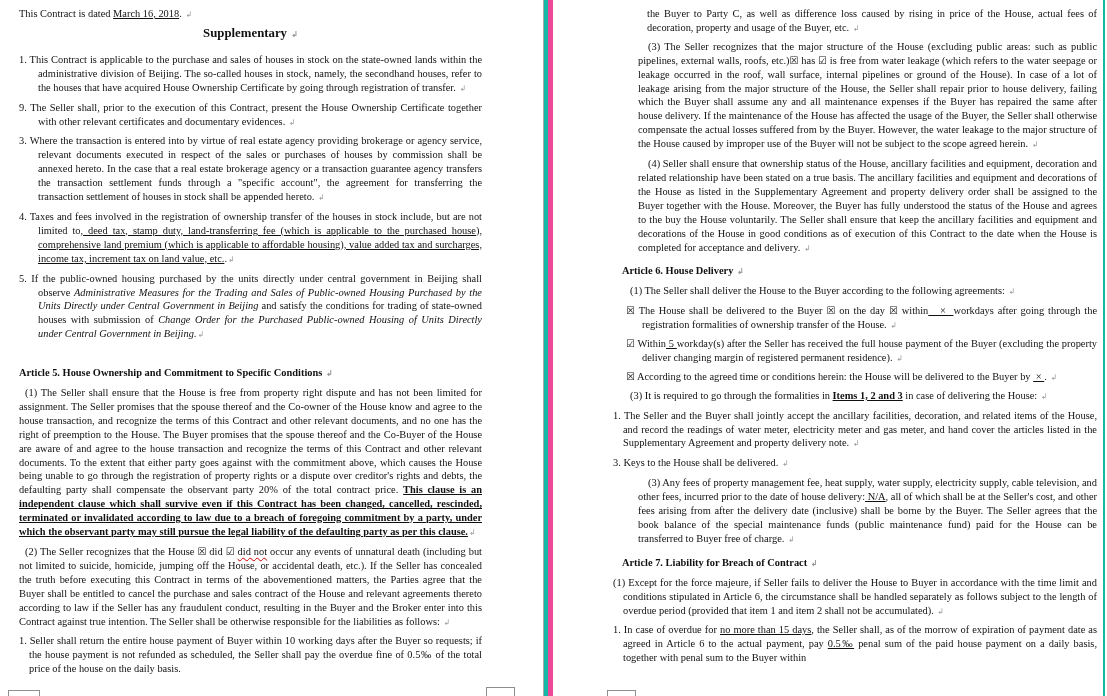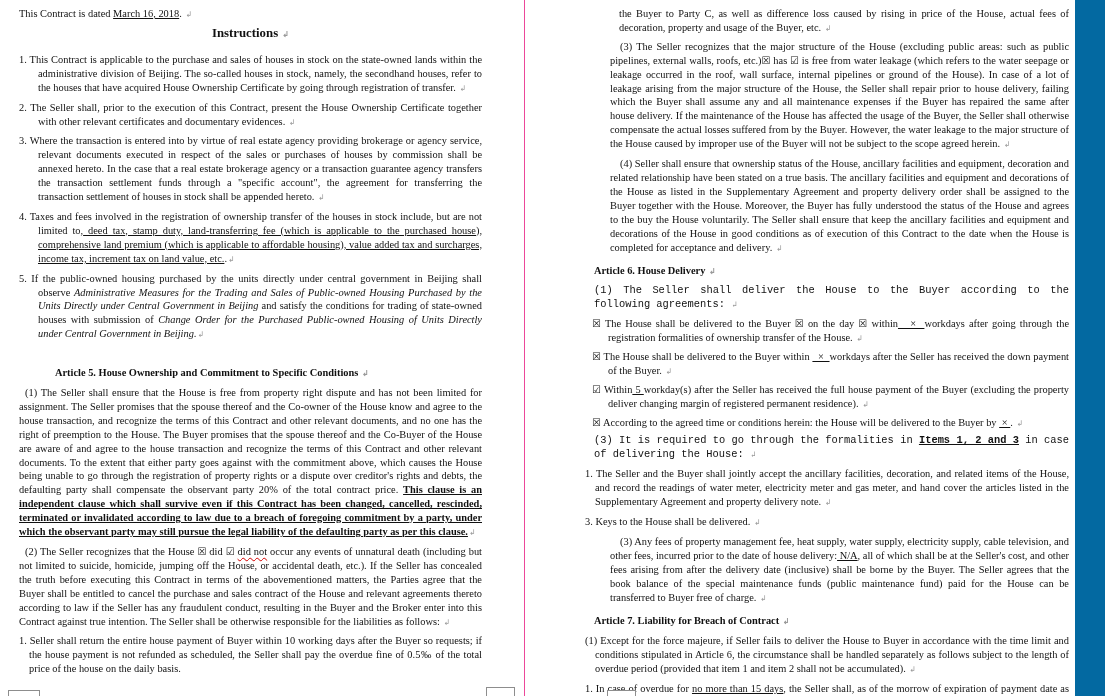--- a/index.html
+++ b/index.html
@@ -1,37 +1,37 @@
 <!DOCTYPE html>
 <html><head>
 <meta charset="utf-8">
 <style>
   html,body { margin:0; padding:0; }
   .screen {
     position:relative; width:1105px; height:696px;
-    background:#0369a1; overflow:hidden;
+    background:#14b8a6; overflow:hidden;
     font-family:"Liberation Serif", serif; color:#111;
   }
   .page { position:absolute; top:0; height:696px; background:#fff; overflow:hidden; }
   .page-left  { left:0;    width:543px; border-right:1px solid #a9a9a9; }
-  .page-right { left:524px; width:550px; border-left:1px solid #ec4899; }
+  .page-right { left:548px; width:550px; border-left:5px solid #ec4899; }
   .lp-in { margin-left:19px; width:463px; padding-top:7px; }
   .rp-in { margin-left:61px; width:483px; padding-top:7px; }
 
   .blk { font-size:10.4px; line-height:13.9px; text-align:justify; margin:0 0 5px 0; }
   .doc-title { font-size:13.5px; line-height:18px; font-weight:bold; text-align:center; text-indent:0; margin:6px 0 4px 0; }
   .doc-subtitle { font-size:12.8px; line-height:16px; font-weight:bold; text-align:center; margin:0 0 10px 0; }
   .h { font-weight:bold; margin:9px 0 5px 0; }
   .intro { margin-bottom:3px; }
   .instr { padding-left:19px; text-indent:-19px; }
   .li { padding-left:10px; text-indent:-10px; }
   .p  { text-indent:6px; }
   .cont { margin-left:33px; margin-bottom:4px; }
-  .p0 { margin-left:8px;font-family:Liberation Mono, monospace; }
-  .cb { margin-left:6px; padding-left:16px; text-indent:-16px; margin-bottom:4px; }
+  .p0 { margin-left:16px; }
+  .cb { margin-left:12px; padding-left:16px; text-indent:-16px; margin-bottom:4px; }
   .page-right .p { margin-left:24px; text-indent:10px; }
   .page-right .h { margin-left:8px; }
   .page-right .li { margin-left:-1px; }
 
   .seg-u  { text-decoration:underline; }
   .seg-i  { font-style:italic; }
   .seg-bu { font-weight:bold; text-decoration:underline; }
   .seg-wavy { text-decoration-line:underline; text-decoration-style:wavy; text-decoration-color:#d40000; text-decoration-thickness:1px; text-underline-offset:2px; }
   .seg-cbx, .seg-cbv { font-family:"DejaVu Sans", "Liberation Serif", serif; font-size:10px; }
   .pmark { color:#999; font-size:8px; margin-left:1px; }
@@ -41,41 +41,40 @@
   .stub-b { left:486px; top:687px; width:27px; height:12px; }
   .stub-c { left:607px; top:690px; width:27px; height:10px; }
 </style>
 </head>
 <body>
 
 <div class="screen">
   <div class="page page-left">
     <div class="lp-in" id="left-col">
         <div class="blk intro"><span class="seg">This Contract is dated </span><span class="seg seg-u">March 16, 2018</span><span class="seg">. </span><span class="pmark">↲</span></div>
-        <div class="blk doc-subtitle"><span class="seg">Instructions </span><span class="pmark">↲</span></div>
+        <div class="blk doc-subtitle"><span class="seg">Supplementary </span><span class="pmark">↲</span></div>
         <div class="blk instr"><span class="seg">1. This Contract is applicable to the purchase and sales of houses in stock on the state-owned lands within the administrative division of Beijing. The so-called houses in stock, namely, the secondhand houses, refer to the houses that have acquired House Ownership Certificate by going through registration of transfer. </span><span class="pmark">↲</span></div>
-        <div class="blk instr"><span class="seg">2. The Seller shall, prior to the execution of this Contract, present the House Ownership Certificate together with other relevant certificates and documentary evidences. </span><span class="pmark">↲</span></div>
+        <div class="blk instr"><span class="seg">9. The Seller shall, prior to the execution of this Contract, present the House Ownership Certificate together with other relevant certificates and documentary evidences. </span><span class="pmark">↲</span></div>
         <div class="blk instr"><span class="seg">3. Where the transaction is entered into by virtue of real estate agency providing brokerage or agency service, relevant documents executed in respect of the sales or purchases of houses by commission shall be annexed hereto. In the case that a real estate brokerage agency or a transaction guarantee agency transfers the transaction settlement funds through a "specific account", the agreement for transferring the transaction settlement of houses in stock shall be appended hereto. </span><span class="pmark">↲</span></div>
         <div class="blk instr"><span class="seg">4. Taxes and fees involved in the registration of ownership transfer of the houses in stock include, but are not limited to,</span><span class="seg seg-u"> deed tax, stamp duty, land-transferring fee (which is applicable to the purchased house), comprehensive land premium (which is applicable to affordable housing), value added tax and surcharges, income tax, increment tax on land value, etc.</span><span class="seg">.</span><span class="pmark">↲</span></div>
         <div class="blk instr"><span class="seg">5. If the public-owned housing purchased by the units directly under central government in Beijing shall observe </span><span class="seg seg-i">Administrative Measures for the Trading and Sales of Public-owned Housing Purchased by the Units Directly under Central Government in Beijing</span><span class="seg"> and satisfy the conditions for trading of state-owned houses with submission of </span><span class="seg seg-i">Change Order for the Purchased Public-owned Housing of Units Directly under Central Government in Beijing</span><span class="seg">.</span><span class="pmark">↲</span></div>
-        <div class="blk h" style="margin-top: 24px; margin-left: 36px;"><span class="seg">Article 5. House Ownership and Commitment to Specific Conditions </span><span class="pmark">↲</span></div>
+        <div class="blk h" style="margin-top: 24px;"><span class="seg">Article 5. House Ownership and Commitment to Specific Conditions </span><span class="pmark">↲</span></div>
         <div class="blk p"><span class="seg">(1) The Seller shall ensure that the House is free from property right dispute and has not been limited for assignment. The Seller promises that the spouse thereof and the Co-owner of the House know and agree to the house transaction, and recognize the terms of this Contract and other relevant documents, and no one has the right of preemption to the House. The Buyer promises that the spouse thereof and the Co-Buyer of the House are aware of and agree to the house transaction and recognize the terms of this Contract and other relevant documents. To the extent that either party goes against with the commitment above, which causes the House being unable to go through the registration of property rights or a dispute over creditor's rights and debts, the defaulting party shall compensate the observant party 20% of the total contract price. </span><span class="seg seg-bu">This clause is an independent clause which shall survive even if this Contract has been changed, cancelled, rescinded, terminated or invalidated according to law due to a breach of foregoing commitment by a party, under which the observant party may still pursue the legal liability of the defaulting party as per this clause.</span><span class="pmark">↲</span></div>
         <div class="blk p"><span class="seg">(2) The Seller recognizes that the House </span><span class="seg seg-cbx">☒</span><span class="seg"> did </span><span class="seg seg-cbv">☑</span><span class="seg"> </span><span class="seg seg-wavy">did not</span><span class="seg"> occur any events of unnatural death (including but not limited to suicide, homicide, jumping off the House, or accidental death, etc.). If the Seller has concealed the truth before executing this Contract in terms of the abovementioned matters, the Parties agree that the Buyer shall be entitled to cancel the purchase and sales contract of the House and relevant agreements thereto according to law if the Seller has any fraudulent conduct, resulting in the Buyer and the Broker enter into this Contract against true intention. The Seller shall be otherwise responsible for the liabilities as follows: </span><span class="pmark">↲</span></div>
         <div class="blk li"><span class="seg">1. Seller shall return the entire house payment of Buyer within 10 working days after the Buyer so requests; if the house payment is not refunded as scheduled, the Seller shall pay the overdue fine of 0.5‰ of the total price of the house on the daily basis. </span></div>
       </div>
   </div>
   <div class="page page-right">
     <div class="rp-in" id="right-col">
         <div class="blk cont"><span class="seg">the Buyer to Party C, as well as difference loss caused by rising in price of the House, actual fees of decoration, property and usage of the Buyer, etc. </span><span class="pmark">↲</span></div>
         <div class="blk p"><span class="seg">(3) The Seller recognizes that the major structure of the House (excluding public areas: such as public pipelines, external walls, roofs, etc.)</span><span class="seg seg-cbx">☒</span><span class="seg"> has </span><span class="seg seg-cbv">☑</span><span class="seg"> is free from water leakage (which refers to the water seepage or leakage occurred in the roof, wall surface, internal pipelines or ground of the House). In case of a lot of leakage arising from the major structure of the House, the Seller shall repair prior to house delivery, failing which the Buyer shall assume any and all maintenance expenses if the Buyer has repaired the same after house delivery. If the maintenance of the House has affected the usage of the Buyer, the Seller shall otherwise compensate the actual losses suffered from by the Buyer. However, the water leakage to the major structure of the House caused by improper use of the Buyer will not be subject to the scope agreed herein. </span><span class="pmark">↲</span></div>
         <div class="blk p"><span class="seg">(4) Seller shall ensure that ownership status of the House, ancillary facilities and equipment, decoration and related relationship have been stated on a true basis. The ancillary facilities and equipment and decorations of the House as listed in the Supplementary Agreement and property delivery order shall be assigned to the Buyer together with the House. Moreover, the Buyer has fully understood the status of the House and agrees to the buy the House voluntarily. The Seller shall ensure that keep the ancillary facilities and equipment and decorations of the House in good conditions as of execution of this Contract to the date when the House is completed for acceptance and delivery. </span><span class="pmark">↲</span></div>
         <div class="blk h"><span class="seg">Article 6. House Delivery </span><span class="pmark">↲</span></div>
         <div class="blk p0"><span class="seg">(1) The Seller shall deliver the House to the Buyer according to the following agreements: </span><span class="pmark">↲</span></div>
         <div class="blk cb"><span class="seg seg-cbx">☒</span><span class="seg"> The House shall be delivered to the Buyer </span><span class="seg seg-cbx">☒</span><span class="seg"> on the day </span><span class="seg seg-cbx">☒</span><span class="seg"> within</span><span class="seg seg-u">&nbsp;&nbsp;&nbsp;×&nbsp;&nbsp;</span><span class="seg">workdays after going through the registration formalities of ownership transfer of the House. </span><span class="pmark">↲</span></div>
-        <div class="blk cb"><span class="seg seg-cbx">☒</span><span class="seg"> The House shall be delivered to the Buyer within </span><span class="seg seg-u">&nbsp;&nbsp;×&nbsp;&nbsp;</span><span class="seg">workdays after the Seller has received the down payment of the Buyer. </span><span class="pmark">↲</span></div>
         <div class="blk cb"><span class="seg seg-cbv">☑</span><span class="seg"> Within</span><span class="seg seg-u">&nbsp;5&nbsp;</span><span class="seg">workday(s) after the Seller has received the full house payment of the Buyer (excluding the property deliver changing margin of registered permanent residence). </span><span class="pmark">↲</span></div>
         <div class="blk cb"><span class="seg seg-cbx">☒</span><span class="seg"> According to the agreed time or conditions herein: the House will be delivered to the Buyer by </span><span class="seg seg-u">&nbsp;×&nbsp;</span><span class="seg">. </span><span class="pmark">↲</span></div>
         <div class="blk p0"><span class="seg">(3) It is required to go through the formalities in </span><span class="seg seg-bu">Items 1, 2 and 3</span><span class="seg"> in case of delivering the House: </span><span class="pmark">↲</span></div>
         <div class="blk li"><span class="seg">1. The Seller and the Buyer shall jointly accept the ancillary facilities, decoration, and related items of the House, and record the readings of water meter, electricity meter and gas meter, and hand cover the articles listed in the Supplementary Agreement and property delivery note. </span><span class="pmark">↲</span></div>
         <div class="blk li"><span class="seg">3. Keys to the House shall be delivered. </span><span class="pmark">↲</span></div>
         <div class="blk p"><span class="seg">(3) Any fees of property management fee, heat supply, water supply, electricity supply, cable television, and other fees, incurred prior to the date of house delivery:</span><span class="seg seg-u">&nbsp;N/A</span><span class="seg">, all of which shall be at the Seller's cost, and other fees arising from after the delivery date (inclusive) shall be borne by the Buyer. The Seller agrees that the book balance of the special maintenance funds (public maintenance fund) paid for the House can be transferred to Buyer free of charge. </span><span class="pmark">↲</span></div>
         <div class="blk h"><span class="seg">Article 7. Liability for Breach of Contract </span><span class="pmark">↲</span></div>
         <div class="blk li"><span class="seg">(1) Except for the force majeure, if Seller fails to deliver the House to Buyer in accordance with the time limit and conditions stipulated in Article 6, the circumstance shall be handled separately as follows subject to the length of overdue period (provided that item 1 and item 2 shall not be accumulated). </span><span class="pmark">↲</span></div>
         <div class="blk li"><span class="seg">1. In case of overdue for </span><span class="seg seg-u">no more than 15 days</span><span class="seg">, the Seller shall, as of the morrow of expiration of payment date as agreed in Article 6 to the actual payment, pay </span><span class="seg seg-u">0.5‰</span><span class="seg"> penal sum of the paid house payment on a daily basis, together with penal sum to the Buyer within </span></div>
       </div>

